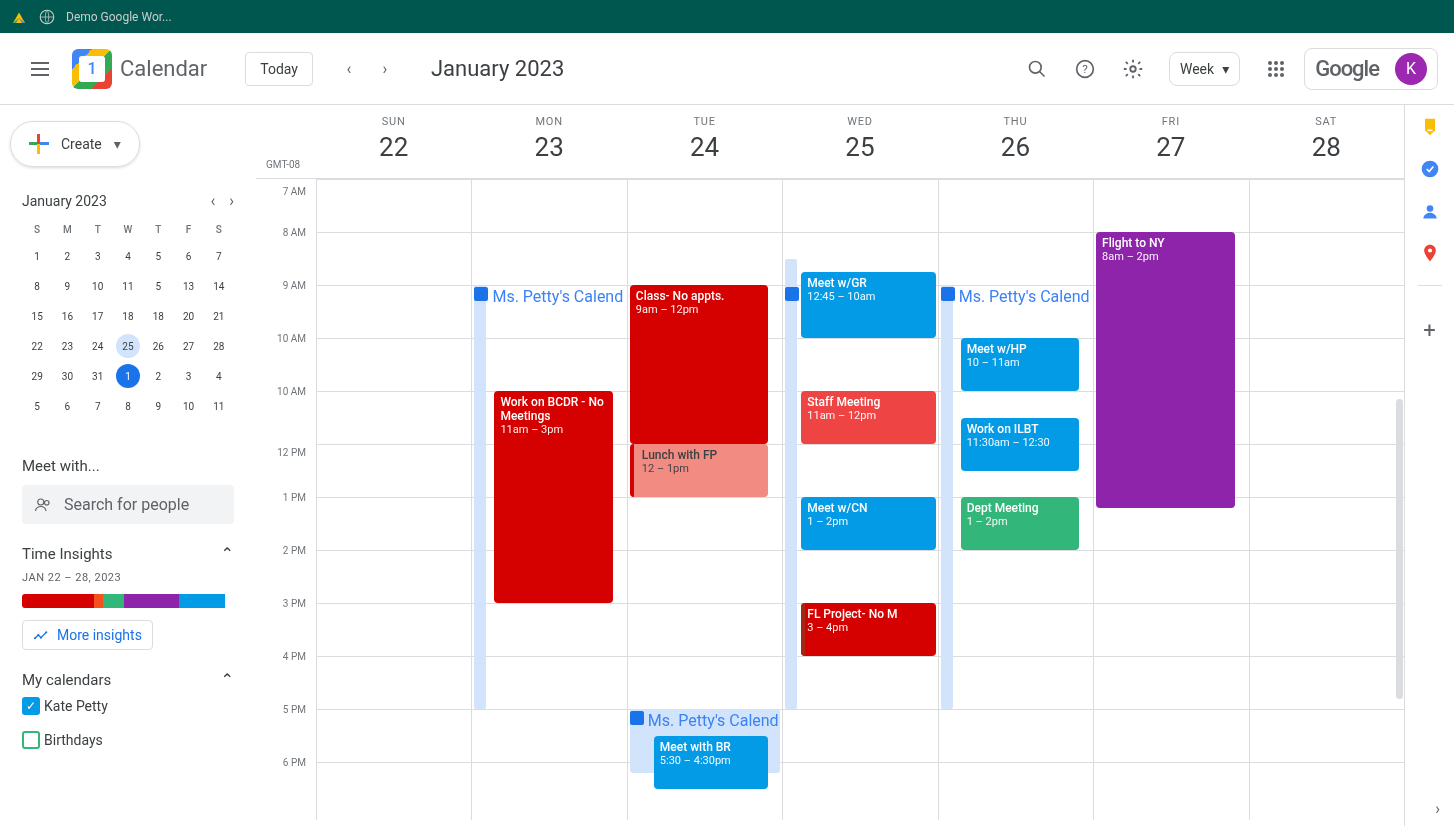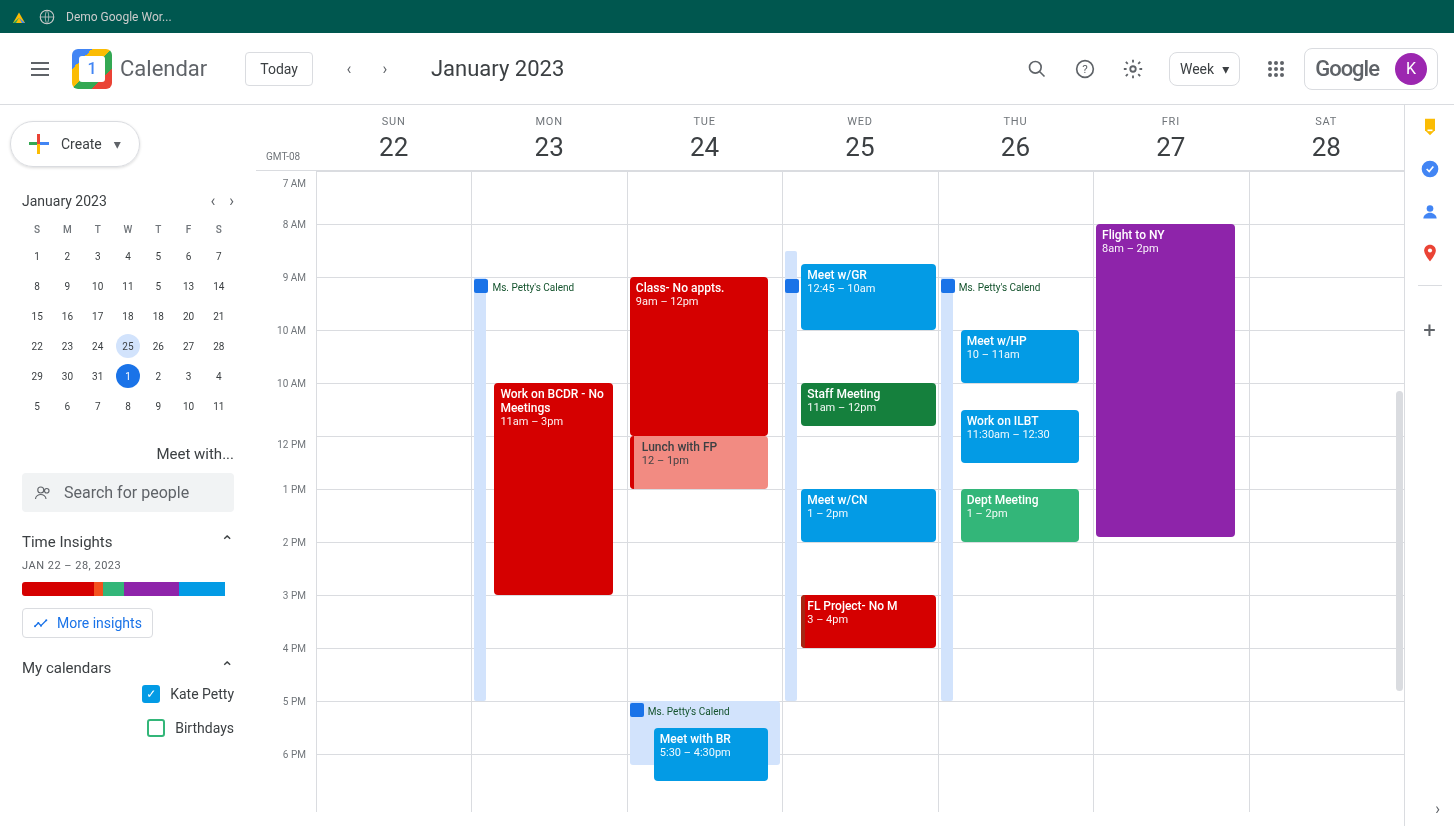--- a/index.html
+++ b/index.html
@@ -46,54 +46,54 @@
 .mini-cal { margin-top:24px; padding:0 12px;}
 .mini-cal-header{display:flex; align-items:center; justify-content:space-between; margin-bottom:8px;}
 .mini-cal-title{font-size:14px; color:#3c4043;}
 .mini-nav{display:flex; gap:14px; color:#5f6368;}
 .mini-nav span{cursor:pointer;}
 .mini-grid{ display:grid; grid-template-columns:repeat(7,1fr); gap:0; text-align:center; font-size:10px;}
 .mini-grid .dow{ color:#70757a; font-weight:500; padding:6px 0;}
 .mini-grid .day{ padding:6px 0; color:#3c4043; border-radius:50%; cursor:pointer; width:24px; height:24px; margin:3px auto; display:flex; align-items:center; justify-content:center;}
 .mini-grid .day.today{ background:#d2e3fc; }
 .mini-grid .day.selected{ background:#1a73e8; color:#fff;}
-.meet-with{margin-top:24px; padding:0 12px;text-align:right;}
+.meet-with{margin-top:36px; padding:0 12px;}
 .meet-with-title{font-size:15px; color:#3c4043;}
 .search-people{ margin-top:10px; background:#f1f3f4; border-radius:4px; display:flex; align-items:center; padding:10px 12px; gap:12px; color:#5f6368;}
 .time-insights{margin-top:20px; padding:0 12px;}
 .section-header{display:flex; justify-content:space-between; align-items:center; cursor:pointer;}
 .section-title{font-size:15px;}
 .date-range{font-size:11px; letter-spacing:.5px; color:#5f6368; margin-top:8px;}
 .insights-bar{ height:14px; display:flex; margin-top:10px; border-radius:3px; overflow:hidden;}
 .insights-bar div{height:100%;}
 .more-insights{ margin-top:12px; border:1px solid #dadce0; border-radius:4px; padding:6px 10px; display:flex; align-items:center; gap:8px; width:fit-content; color:#1a73e8; font-size:14px; cursor:pointer;}
 .my-calendars{margin-top:20px; padding:0 12px;}
-.cal-item{display:flex; align-items:center; gap:10px; padding:8px 0; font-size:14px;justify-content:flex-end;}
+.cal-item{display:flex; align-items:center; gap:4px; padding:8px 0; font-size:14px;}
 .checkbox{width:18px;height:18px; border:2px solid; border-radius:3px; display:flex; align-items:center; justify-content:center;}
 .checkbox.checked{background:currentColor;}
 .checkbox.checked::after{content:'✓'; color:#fff; font-size:12px;}
 
 
 .calendar-wrap{ flex:1; display:flex; position:relative;}
 .calendar-inner{ flex:1; overflow:hidden; position:relative;}
 .days-header{ display:flex; border-bottom:1px solid #dadce0; padding-left:60px; position:relative; background:#fff; z-index:2;}
 .tz-label{position:absolute; left:10px; bottom:8px; font-size:10px; color:#70757a;}
-.day-col-header{ flex:1; text-align:center; padding:10px 0 8px;}
+.day-col-header{ flex:1; text-align:center; padding:10px 0 16px;}
 .dow-label{font-size:11px; color:#70757a; letter-spacing:.8px;}
 .date-num{font-size:26px; color:#3c4043; margin-top:4px;}
 
 .grid-scroll{ overflow-y:auto; height: calc(100% - 80px); position:relative;}
 .grid-body{ display:flex; padding-left:60px; position:relative; height: 680px;}
 .time-gutter{ position:absolute; left:0; top:0; width:60px;}
 .time-label{ position:absolute; right:10px; font-size:10px; color:#70757a; transform:translateY(-50%);}
 .day-col{ flex:1; border-left:1px solid #dadce0; position:relative;}
 .hour-line{position:absolute; left:0; right:0; border-top:1px solid #dadce0;}
 .busy-bg{ position:absolute; left:2px; width:12px; background:#d2e3fc; border-radius:2px;}
 .busy-wide{ position:absolute; left:2px; right:2px; background:#d2e3fc; border-radius:3px;}
-.busy-label{ position:absolute; font-size:10px; color:#14532d; white-space:nowrap; display:flex; align-items:flex-end; gap:4px;}
+.busy-label{ position:absolute; font-size:16px; color:#3b82f6; white-space:nowrap; display:flex; align-items:flex-start; gap:4px;}
 .busy-label .calicon{width:14px;height:14px;background:#1a73e8;border-radius:2px;display:inline-block;}
 
 .event{ position:absolute; border-radius:4px; padding:4px 6px; color:#fff; font-size:12px; overflow:hidden; cursor:pointer;}
 .event .title{font-weight:500;}
 .event .time{font-size:11px; opacity:.95;}
 .left-stripe{ position:absolute; left:0; top:0; bottom:0; width:4px;}
 
 
 .side-panel{ width:50px; border-left:1px solid #dadce0; display:flex; flex-direction:column; align-items:center; padding-top:12px; gap:22px;}
 .side-icon{width:20px; height:20px; cursor:pointer;}
@@ -442,21 +442,21 @@
               <div class="hour-line" style="top: 530px;"></div>
               <div class="hour-line" style="top: 583px;"></div>
               <div class="busy-bg" style="top: 79.5px; height: 450.5px;"></div>
               <div class="busy-label" style="top: 108px; left: 2px;">
                 <span class="calicon"></span>
               </div>
               <div class="event" style="top: 92.75px; height: 66.25px; background: rgb(3, 155, 229); left: 18px; right: 2px;">
                 <div class="title">Meet w/GR</div>
                 <div class="time">12:45 – 10am</div>
               </div>
-              <div class="event" style="top: 212px; height: 43px; background: #15803d; left: 18px; right: 2px;">
+              <div class="event" style="top: 212px; height: 53px; background: #ef4444; left: 18px; right: 2px;">
                 <div class="title">Staff Meeting</div>
                 <div class="time">11am – 12pm</div>
               </div>
               <div class="event" style="top: 318px; height: 53px; background: rgb(3, 155, 229); left: 18px; right: 2px;">
                 <div class="title">Meet w/CN</div>
                 <div class="time">1 – 2pm</div>
               </div>
               <div class="event" style="top: 424px; height: 53px; background: rgb(213, 0, 0); left: 18px; right: 2px;">
                 <div class="left-stripe" style="background:#a52714"></div>
                 <div class="title">FL Project- No M</div>
@@ -500,21 +500,21 @@
               <div class="hour-line" style="top: 106px;"></div>
               <div class="hour-line" style="top: 159px;"></div>
               <div class="hour-line" style="top: 212px;"></div>
               <div class="hour-line" style="top: 265px;"></div>
               <div class="hour-line" style="top: 318px;"></div>
               <div class="hour-line" style="top: 371px;"></div>
               <div class="hour-line" style="top: 424px;"></div>
               <div class="hour-line" style="top: 477px;"></div>
               <div class="hour-line" style="top: 530px;"></div>
               <div class="hour-line" style="top: 583px;"></div>
-              <div class="event" style="top: 53px; height: 313px; background: rgb(142, 36, 170); left: 2px; right: 14px;">
+              <div class="event" style="top: 53px; height: 276px; background: rgb(142, 36, 170); left: 2px; right: 14px;">
                 <div class="title">Flight to NY</div>
                 <div class="time">8am – 2pm</div>
               </div>
             </div>
             <div class="day-col">
               <div class="hour-line" style="top: 0px;"></div>
               <div class="hour-line" style="top: 53px;"></div>
               <div class="hour-line" style="top: 106px;"></div>
               <div class="hour-line" style="top: 159px;"></div>
               <div class="hour-line" style="top: 212px;"></div>

